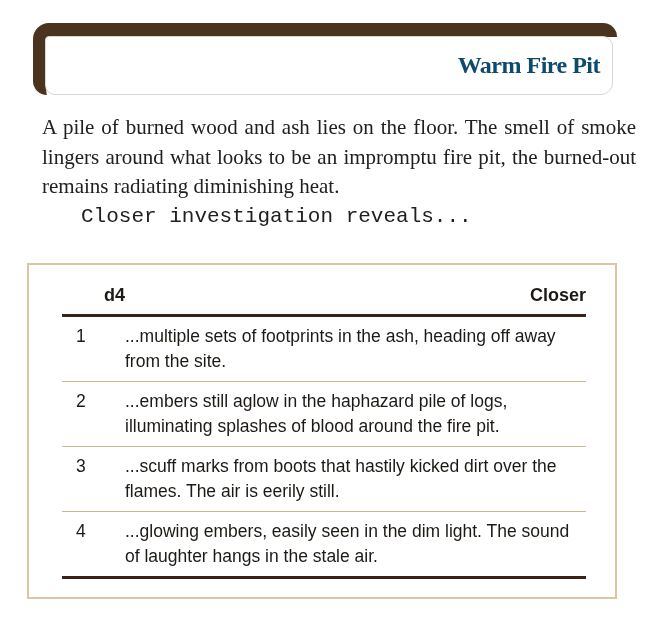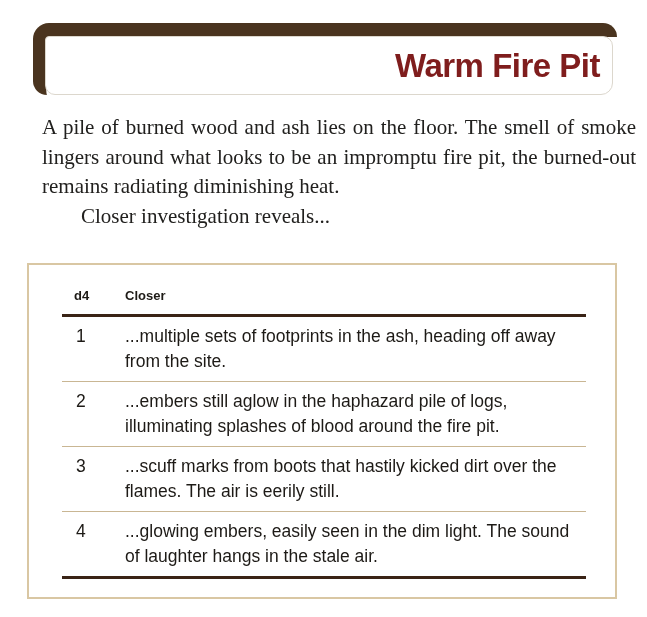--- a/index.html
+++ b/index.html
@@ -28,64 +28,64 @@
     top: 13px; left: 12px; right: 4px; bottom: 0;
     background: #ffffff;
     border: 1px solid #dcd7cd;
     border-radius: 4px 10px 12px 10px;
     display: flex;
     align-items: center;
     justify-content: flex-end;
     padding-right: 12px;
   }
   .page-title {
-    font-family: Liberation Sans, sans-serif;
+    font-family: Liberation Serif, serif;
     font-weight: bold;
-    font-size: 33px;
+    font-size: 24px;
     letter-spacing: -0.5px;
-    color: #7f1d1d;
+    color: #0c4a6e;
     white-space: nowrap;
   }
 
   
   .body-text {
     position: absolute;
     left: 26px; top: 113px;
     width: 594px;
     font-family: "Liberation Serif", serif;
     font-size: 21px;
     line-height: 29.5px;
     color: #21201e;
     text-align: justify;
     margin-left: 16px;
   }
   .body-text p { margin: 0; }
-  .body-text p.indented { text-indent: 39px; }
+  .body-text p.indented { text-indent: 39px; font-family: Liberation Mono, monospace; }
 
   
   .table-box {
     position: absolute;
     left: 27px; top: 263px;
     width: 590px; height: 336px;
     background: #ffffff;
     border: 2px solid #d9c7a3;
     padding: 16px 29px 0 33px;
   }
   table.roll-table {
     width: 100%;
     border-collapse: collapse;
     font-family: "Liberation Sans", sans-serif;
     font-size: 17.5px;
     line-height: 25px;
     color: #1d1a16;
   }
   table.roll-table th {
-    text-align: left;
+    text-align: right;
     font-weight: bold;
-    font-size: 13px;
+    font-size: 18px;
     padding: 2px 0 6px 0;
     border-bottom: 3px solid #3a2316;
   }
   table.roll-table th.roll-col { width: 63px; padding-left: 12px; }
   table.roll-table td {
     vertical-align: top;
     padding: 7px 0 7px 0;
     border-bottom: 1px solid #c9b693;
   }
   table.roll-table td.roll-cell { padding-left: 14px; }

